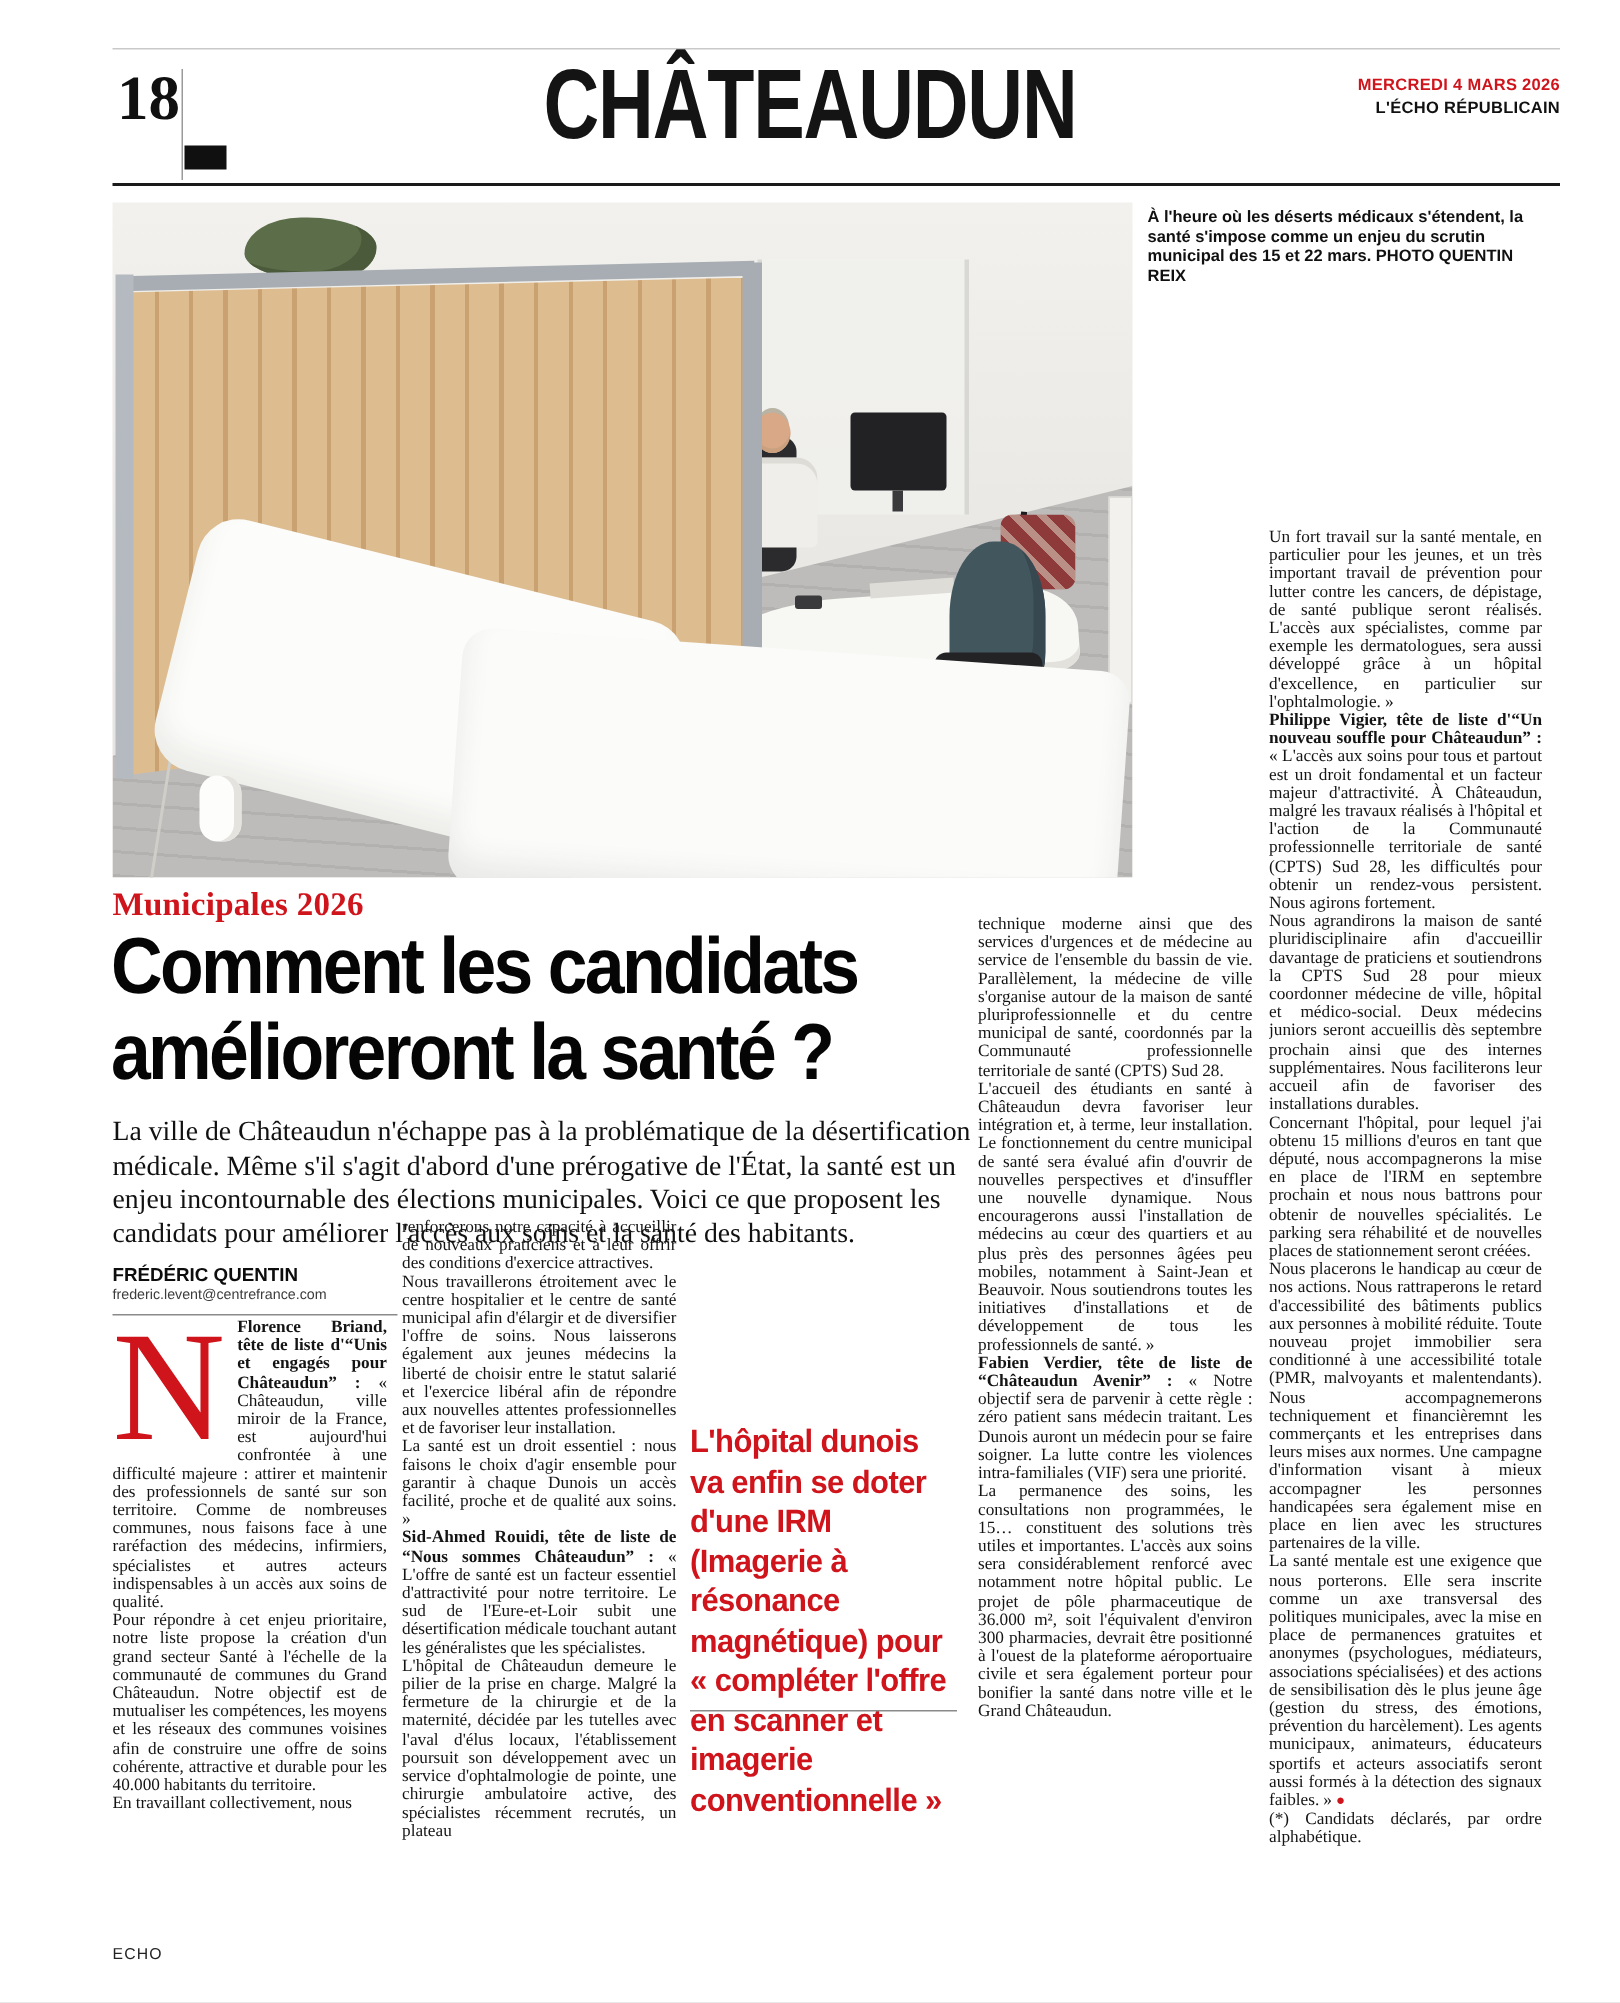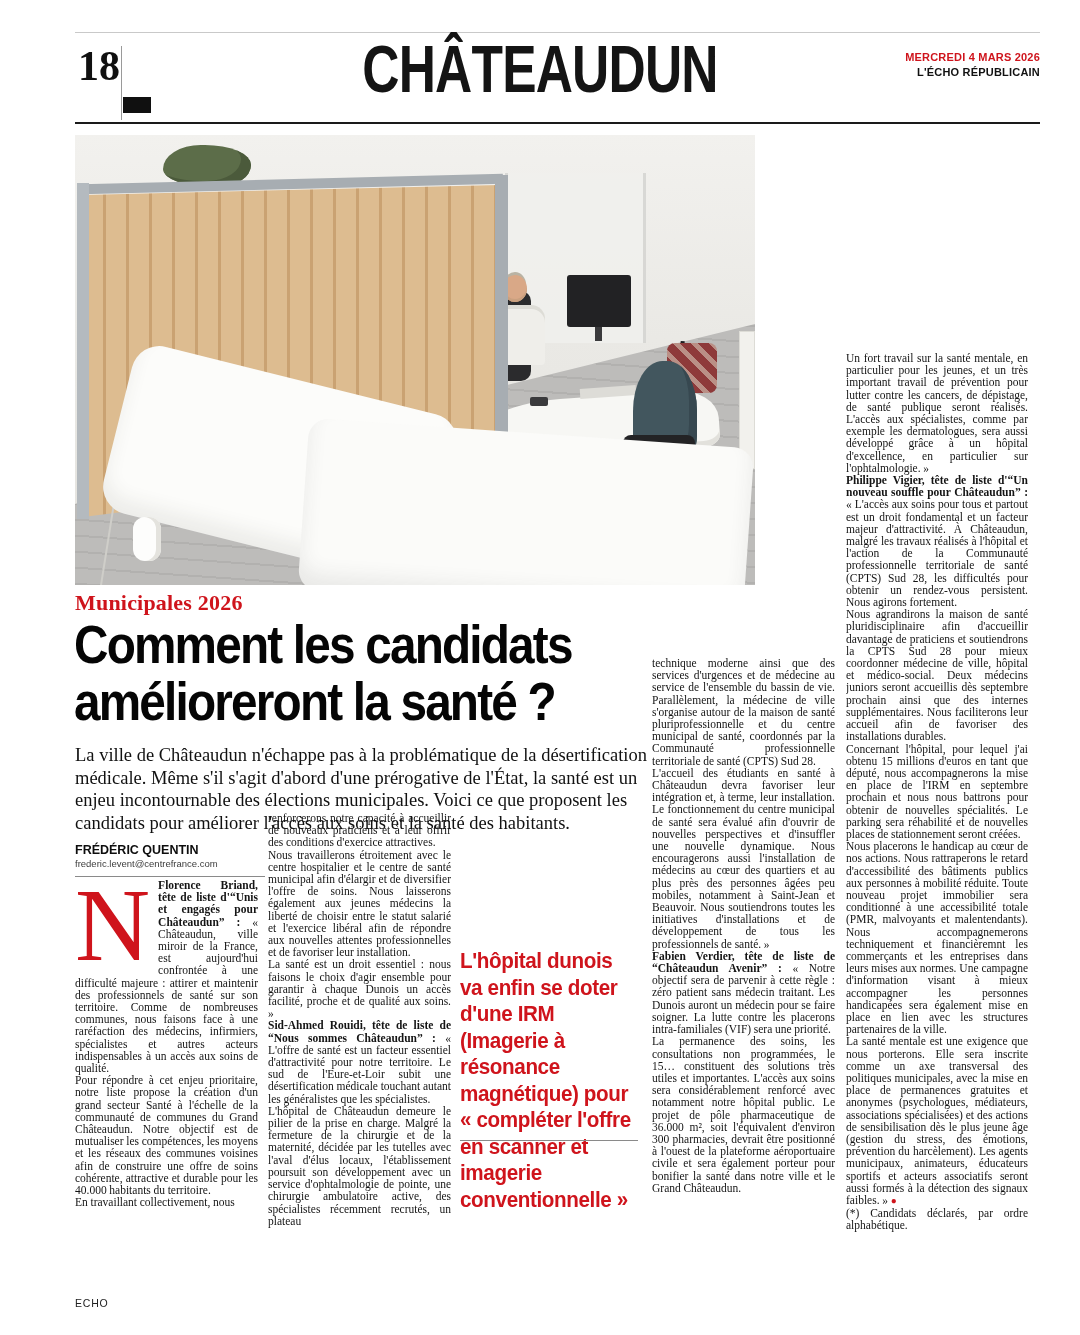--- a/index.html
+++ b/index.html
@@ -94,21 +94,21 @@
   
   .col{font-size:11.5px;line-height:12.2px;text-align:justify;overflow:hidden;
        word-spacing:-.2px;}
   .col p{margin:0;}
   .bold-lead{font-weight:bold;}
   .dropcap{float:left;color:#cf141c;font-size:104px;line-height:88px;padding:2px 8px 0 0;
       font-family:"Liberation Serif",serif;}
   .end-dot{color:#cf141c;font-size:10px;}
   .col1{left:75px;top:879px;width:183px;height:414px;}
   .col2{left:268px;top:812px;width:183px;height:447px;}
-  .col4{left:652px;top:657px;width:183px;height:664px;}
+  .col4{left:652px;top:610px;width:183px;height:664px;}
   .col5{left:846px;top:352px;width:182px;height:940px;}
 
   .pull-quote{left:460px;top:948px;width:182px;color:#cf141c;
       font-family:"Liberation Sans",sans-serif;font-weight:bold;font-size:21.5px;
       line-height:26.5px;letter-spacing:-.4px;transform:scaleX(.96);transform-origin:left top;}
   .quote-rule{left:460px;top:1140px;width:178px;height:1px;background:#8a8a8a;}
 
   .echo-mark{left:75px;top:1297px;font-family:"Liberation Sans",sans-serif;font-size:10.5px;
       color:#222;letter-spacing:.8px;}
 </style>
@@ -153,20 +153,21 @@
     <div class="ph-post-left"></div>
     <div class="ph-post-right"></div>
     <div class="ph-cable"></div>
     <div class="ph-table-back"></div>
     <div class="ph-stool"></div>
     <div class="ph-pedestal"></div>
     <div class="ph-table-seat"></div>
     <div class="ph-roll"></div>
   </div>
 
+  <div class="abs caption">À l'heure où les déserts médicaux s'étendent, la santé s'impose comme un enjeu du scrutin municipal des 15 et 22 mars. PHOTO QUENTIN REIX</div>
 
   <div class="abs kicker">Municipales 2026</div>
   <div class="abs headline">
     <div>Comment les candidats</div>
     <div>amélioreront la santé ?</div>
   </div>
   <div class="abs lede">La ville de Châteaudun n'échappe pas à la problématique de la désertification médicale. Même s'il s'agit d'abord d'une prérogative de l'État, la santé est un enjeu incontournable des élections municipales. Voici ce que proposent les candidats pour améliorer l'accès aux soins et la santé des habitants.</div>
 
   <div class="abs byline">
     <div class="name">FRÉDÉRIC QUENTIN</div>
@@ -185,21 +186,21 @@
       <p><span>Nous travaillerons étroitement avec le centre hospitalier et le centre de santé municipal afin d'élargir et de diversifier l'offre de soins. Nous laisserons également aux jeunes médecins la liberté de choisir entre le statut salarié et l'exercice libéral afin de répondre aux nouvelles attentes professionnelles et de favoriser leur installation.</span></p>
       <p><span>La santé est un droit essentiel : nous faisons le choix d'agir ensemble pour garantir à chaque Dunois un accès facilité, proche et de qualité aux soins. »</span></p>
       <p><span class="bold-lead">Sid-Ahmed Rouidi, tête de liste de “Nous sommes Châteaudun” : </span><span>« L'offre de santé est un facteur essentiel d'attractivité pour notre territoire. Le sud de l'Eure-et-Loir subit une désertification médicale touchant autant les généralistes que les spécialistes.</span></p>
       <p><span>L'hôpital de Châteaudun demeure le pilier de la prise en charge. Malgré la fermeture de la chirurgie et de la maternité, décidée par les tutelles avec l'aval d'élus locaux, l'établissement poursuit son développement avec un service d'ophtalmologie de pointe, une chirurgie ambulatoire active, des spécialistes récemment recrutés, un plateau</span></p>
     </div>
   <div class="abs pull-quote">L'hôpital dunois va enfin se doter d'une IRM (Imagerie à résonance magnétique) pour « compléter l'offre en scanner et imagerie conventionnelle »</div>
   <div class="abs quote-rule"></div>
   <div class="abs col col4">
       <p><span>technique moderne ainsi que des services d'urgences et de médecine au service de l'ensemble du bassin de vie. Parallèlement, la médecine de ville s'organise autour de la maison de santé pluriprofessionnelle et du centre municipal de santé, coordonnés par la Communauté professionnelle territoriale de santé (CPTS) Sud 28.</span></p>
       <p><span>L'accueil des étudiants en santé à Châteaudun devra favoriser leur intégration et, à terme, leur installation. Le fonctionnement du centre municipal de santé sera évalué afin d'ouvrir de nouvelles perspectives et d'insuffler une nouvelle dynamique. Nous encouragerons aussi l'installation de médecins au cœur des quartiers et au plus près des personnes âgées peu mobiles, notamment à Saint-Jean et Beauvoir. Nous soutiendrons toutes les initiatives d'installations et de développement de tous les professionnels de santé. »</span></p>
-      <p><span class="bold-lead">Fabien Verdier, tête de liste de “Châteaudun Avenir” : </span><span>« Notre objectif sera de parvenir à cette règle : zéro patient sans médecin traitant. Les Dunois auront un médecin pour se faire soigner. La lutte contre les placerons intra-familiales (VIF) sera une priorité.</span></p>
+      <p><span class="bold-lead">Fabien Verdier, tête de liste de “Châteaudun Avenir” : </span><span>« Notre objectif sera de parvenir à cette règle : zéro patient sans médecin traitant. Les Dunois auront un médecin pour se faire soigner. La lutte contre les violences intra-familiales (VIF) sera une priorité.</span></p>
       <p><span>La permanence des soins, les consultations non programmées, le 15… constituent des solutions très utiles et importantes. L'accès aux soins sera considérablement renforcé avec notamment notre hôpital public. Le projet de pôle pharmaceutique de 36.000 m², soit l'équivalent d'environ 300 pharmacies, devrait être positionné à l'ouest de la plateforme aéroportuaire civile et sera également porteur pour bonifier la santé dans notre ville et le Grand Châteaudun.</span></p>
     </div>
   <div class="abs col col5">
       <p><span>Un fort travail sur la santé mentale, en particulier pour les jeunes, et un très important travail de prévention pour lutter contre les cancers, de dépistage, de santé publique seront réalisés. L'accès aux spécialistes, comme par exemple les dermatologues, sera aussi développé grâce à un hôpital d'excellence, en particulier sur l'ophtalmologie. »</span></p>
       <p><span class="bold-lead">Philippe Vigier, tête de liste d'“Un nouveau souffle pour Châteaudun” : </span><span>« L'accès aux soins pour tous et partout est un droit fondamental et un facteur majeur d'attractivité. À Châteaudun, malgré les travaux réalisés à l'hôpital et l'action de la Communauté professionnelle territoriale de santé (CPTS) Sud 28, les difficultés pour obtenir un rendez-vous persistent. Nous agirons fortement.</span></p>
       <p><span>Nous agrandirons la maison de santé pluridisciplinaire afin d'accueillir davantage de praticiens et soutiendrons la CPTS Sud 28 pour mieux coordonner médecine de ville, hôpital et médico-social. Deux médecins juniors seront accueillis dès septembre prochain ainsi que des internes supplémentaires. Nous faciliterons leur accueil afin de favoriser des installations durables.</span></p>
       <p><span>Concernant l'hôpital, pour lequel j'ai obtenu 15 millions d'euros en tant que député, nous accompagnerons la mise en place de l'IRM en septembre prochain et nous nous battrons pour obtenir de nouvelles spécialités. Le parking sera réhabilité et de nouvelles places de stationnement seront créées.</span></p>
       <p><span>Nous placerons le handicap au cœur de nos actions. Nous rattraperons le retard d'accessibilité des bâtiments publics aux personnes à mobilité réduite. Toute nouveau projet immobilier sera conditionné à une accessibilité totale (PMR, malvoyants et malentendants). Nous accompagnemerons techniquement et financièremnt les commerçants et les entreprises dans leurs mises aux normes. Une campagne d'information visant à mieux accompagner les personnes handicapées sera également mise en place en lien avec les structures partenaires de la ville.</span></p>
       <p><span>La santé mentale est une exigence que nous porterons. Elle sera inscrite comme un axe transversal des politiques municipales, avec la mise en place de permanences gratuites et anonymes (psychologues, médiateurs, associations spécialisées) et des actions de sensibilisation dès le plus jeune âge (gestion du stress, des émotions, prévention du harcèlement). Les agents municipaux, animateurs, éducateurs sportifs et acteurs associatifs seront aussi formés à la détection des signaux faibles. » </span><span class="end-dot">●</span></p>
       <p><span>(*) Candidats déclarés, par ordre alphabétique.</span></p>

